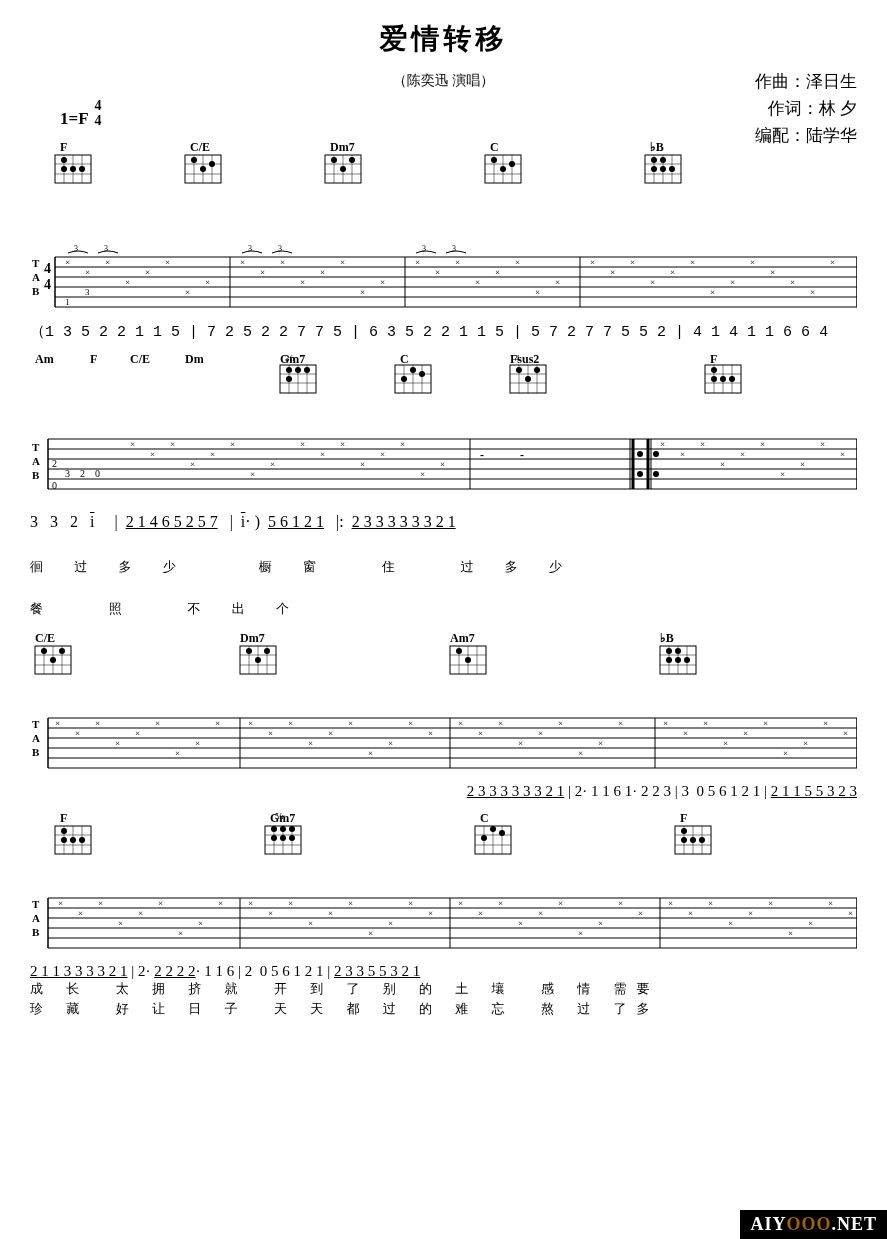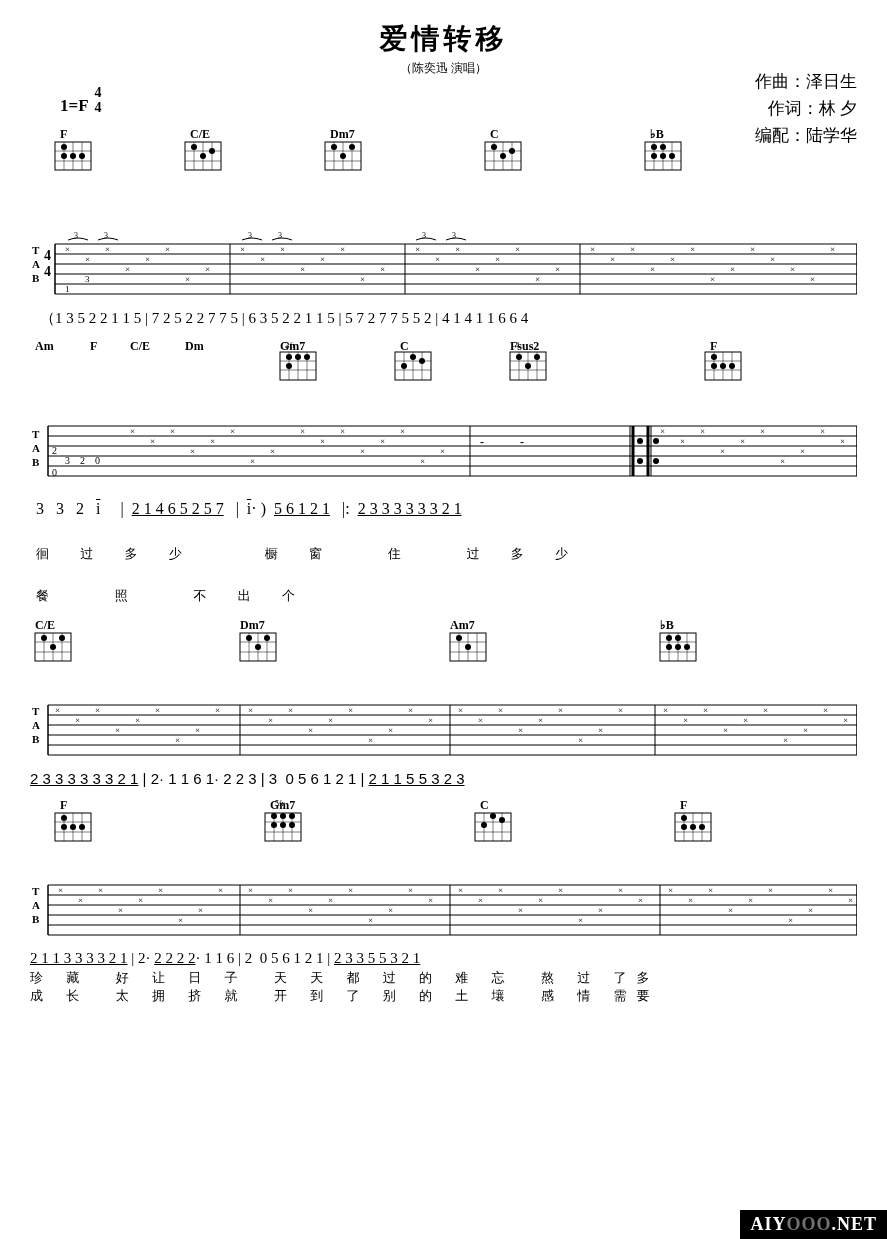--- a/index.html
+++ b/index.html
@@ -21,22 +21,22 @@
     .title-section {
       text-align: center;
       margin-bottom: 4px;
     }
     .main-title {
       font-size: 28px;
       font-weight: bold;
       letter-spacing: 4px;
     }
     .subtitle {
-      font-size: 12px;
-      margin-top: 2px;
+      font-size: 14px;
+      margin-top: 14px;
     }
     .credits {
       position: absolute;
       top: 68px;
       right: 30px;
       text-align: right;
       font-size: 17px;
       line-height: 1.6;
     }
     .key-time {
@@ -61,21 +61,21 @@
       right: 0;
       background: #000;
       color: #fff;
       padding: 4px 10px;
       font-size: 18px;
       font-weight: bold;
       letter-spacing: 1px;
       z-index: 10;
     }
     .watermark span.red {
-      color: #737373;
+      color: #a16207;
     }
     .section-block {
       margin: 8px 0;
     }
     
     svg text {
       font-family: 'Times New Roman', serif;
     }
   </style>
 </head>
@@ -240,21 +240,21 @@
       <text x="218" y="12" font-size="8" font-family="Arial">3</text>
       <path d="M242,14 Q252,10 262,14" stroke="#000" fill="none" stroke-width="1"></path>
       <text x="248" y="12" font-size="8" font-family="Arial">3</text>
       <path d="M386,14 Q396,10 406,14" stroke="#000" fill="none" stroke-width="1"></path>
       <text x="392" y="12" font-size="8" font-family="Arial">3</text>
       <path d="M416,14 Q426,10 436,14" stroke="#000" fill="none" stroke-width="1"></path>
       <text x="422" y="12" font-size="8" font-family="Arial">3</text>
     </svg>
   </div>
 
-  <div style="margin: 6px 0 4px 10px; font-family: Liberation Serif, serif; font-size: 15px;">
+  <div style="margin: 6px 0 4px 0; font-family: Liberation Mono, monospace; font-size: 15px;">
     <span>（1 3 5 2 2 1 1 5 | 7 2 5 2 2 7 7 5 | 6 3 5 2 2 1 1 5 | 5 7 2 7 7 5 5 2 | 4 1 4 1 1 6 6 4</span>
   </div>
 
   <div class="section-block">
 
     <svg width="827" height="70" style="display:block; margin-bottom:2px;">
       <text x="5" y="14" font-size="12" font-weight="bold" font-family="Arial">Am</text>
       <text x="60" y="14" font-size="12" font-weight="bold" font-family="Arial">F</text>
       <text x="100" y="14" font-size="12" font-weight="bold" font-family="Arial">C/E</text>
       <text x="155" y="14" font-size="12" font-weight="bold" font-family="Arial">Dm</text>
@@ -367,21 +367,21 @@
       <text x="690" y="46" font-size="9" font-family="Arial">×</text>
       <text x="710" y="36" font-size="9" font-family="Arial">×</text>
       <text x="730" y="26" font-size="9" font-family="Arial">×</text>
       <text x="750" y="56" font-size="9" font-family="Arial">×</text>
       <text x="770" y="46" font-size="9" font-family="Arial">×</text>
       <text x="790" y="26" font-size="9" font-family="Arial">×</text>
       <text x="810" y="36" font-size="9" font-family="Arial">×</text>
     </svg>
   </div>
 
-  <div style="margin: 8px 0 2px 6px; font-family: 'Times New Roman', serif; font-size: 16px; line-height: 1.6;">
+  <div style="margin: 8px 0 2px 0; font-family: 'Times New Roman', serif; font-size: 16px; line-height: 1.6;">
     <div>3 &nbsp; 3 &nbsp; 2 &nbsp; <span style="text-decoration:overline;">i</span> &nbsp;&nbsp;&nbsp; | &nbsp;<u>2 1 4 6 5 2 5 7</u> &nbsp; | &nbsp;<span style="text-decoration:overline;">i</span>· ) &nbsp;<u>5 6 1 2 1</u> &nbsp; |: &nbsp;<u>2 3 3 3 3 3 3 2 1</u></div>
     <div style="font-size:13px; letter-spacing:14px; margin-top:2px;">&nbsp;&nbsp;&nbsp;&nbsp;&nbsp;&nbsp;&nbsp;&nbsp;&nbsp;&nbsp;&nbsp;&nbsp;&nbsp;&nbsp;&nbsp;&nbsp;&nbsp;&nbsp;&nbsp;&nbsp;&nbsp;&nbsp;&nbsp;&nbsp;&nbsp;&nbsp;&nbsp;&nbsp;&nbsp;&nbsp;&nbsp;&nbsp;&nbsp;&nbsp;&nbsp;&nbsp;&nbsp;&nbsp;&nbsp;&nbsp;&nbsp;&nbsp;&nbsp;&nbsp;&nbsp;&nbsp;&nbsp;&nbsp;&nbsp;&nbsp;&nbsp;徘 徊 过 多 少 &nbsp;&nbsp; 橱 窗 &nbsp; 住 &nbsp; 过 多 少</div>
     <div style="font-size:13px; letter-spacing:14px;">&nbsp;&nbsp;&nbsp;&nbsp;&nbsp;&nbsp;&nbsp;&nbsp;&nbsp;&nbsp;&nbsp;&nbsp;&nbsp;&nbsp;&nbsp;&nbsp;&nbsp;&nbsp;&nbsp;&nbsp;&nbsp;&nbsp;&nbsp;&nbsp;&nbsp;&nbsp;&nbsp;&nbsp;&nbsp;&nbsp;&nbsp;&nbsp;&nbsp;&nbsp;&nbsp;&nbsp;&nbsp;&nbsp;&nbsp;&nbsp;&nbsp;&nbsp;&nbsp;&nbsp;&nbsp;&nbsp;&nbsp;&nbsp;&nbsp;&nbsp;&nbsp;晚 餐 &nbsp; 照 &nbsp; 不 出 个</div>
   </div>
 
   <div class="section-block">
     <svg width="827" height="70" style="display:block; margin-bottom:2px; margin-top:8px;">
       <text x="5" y="14" font-size="12" font-weight="bold" font-family="Arial">C/E</text>
       <text x="210" y="14" font-size="12" font-weight="bold" font-family="Arial">Dm7</text>
       <text x="420" y="14" font-size="12" font-weight="bold" font-family="Arial">Am7</text>
@@ -479,21 +479,21 @@
       <text x="693" y="46" font-size="9" font-family="Arial">×</text>
       <text x="713" y="36" font-size="9" font-family="Arial">×</text>
       <text x="733" y="26" font-size="9" font-family="Arial">×</text>
       <text x="753" y="56" font-size="9" font-family="Arial">×</text>
       <text x="773" y="46" font-size="9" font-family="Arial">×</text>
       <text x="793" y="26" font-size="9" font-family="Arial">×</text>
       <text x="813" y="36" font-size="9" font-family="Arial">×</text>
     </svg>
   </div>
 
-  <div style="margin: 0 0 2px 0; font-family: Liberation Sans, sans-serif; font-size: 15px;">
+  <div style="margin: 0 0 2px 0; font-family: Liberation Serif, serif; font-size: 15px; text-align: right;">
     <div><u>2 3 3 3 3 3 3 2 1</u> | 2· 1 1 6 1· 2 2 3 | 3 &nbsp;0 5 6 1 2 1 | <u>2 1 1 5 5 3 2 3</u></div>
   </div>
 
   <div class="section-block">
     <svg width="827" height="70" style="display:block; margin-bottom:2px; margin-top:8px;">
       <text x="30" y="14" font-size="12" font-weight="bold" font-family="Arial">F</text>
       <text x="240" y="14" font-size="12" font-weight="bold" font-family="Arial">Gm7</text>
       <text x="245" y="11" font-size="8" font-family="Arial">5fr</text>
       <text x="450" y="14" font-size="12" font-weight="bold" font-family="Arial">C</text>
       <text x="650" y="14" font-size="12" font-weight="bold" font-family="Arial">F</text>
@@ -597,21 +597,21 @@
       <text x="738" y="26" font-size="9" font-family="Arial">×</text>
       <text x="758" y="56" font-size="9" font-family="Arial">×</text>
       <text x="778" y="46" font-size="9" font-family="Arial">×</text>
       <text x="798" y="26" font-size="9" font-family="Arial">×</text>
       <text x="818" y="36" font-size="9" font-family="Arial">×</text>
     </svg>
   </div>
 
   <div style="margin: 8px 0 6px 0; font-family: 'Times New Roman', serif; font-size: 15px;">
     <div><u>2 1 1 3 3 3 3 2 1</u> | 2· <u>2 2 2 2</u>· 1 1 6 | 2 &nbsp;0 5 6 1 2 1 | <u>2 3 3 5 5 3 2 1</u></div>
+    <div style="font-size:13px; letter-spacing:10px;">成 长 &nbsp;太 拥 挤 就 &nbsp;开 到 了 别 的 土 壤 &nbsp;感 情 需要</div>
     <div style="font-size:13px; letter-spacing:10px; margin-top:2px;">珍 藏 &nbsp;好 让 日 子 &nbsp;天 天 都 过 的 难 忘 &nbsp;熬 过 了多</div>
-    <div style="font-size:13px; letter-spacing:10px;">成 长 &nbsp;太 拥 挤 就 &nbsp;开 到 了 别 的 土 壤 &nbsp;感 情 需要</div>
   </div>
 
   <div class="watermark">
     <span>AIY</span><span class="red">OOO</span><span>.</span><span>NET</span>
   </div>
 
 </div>
 
 </body></html>

